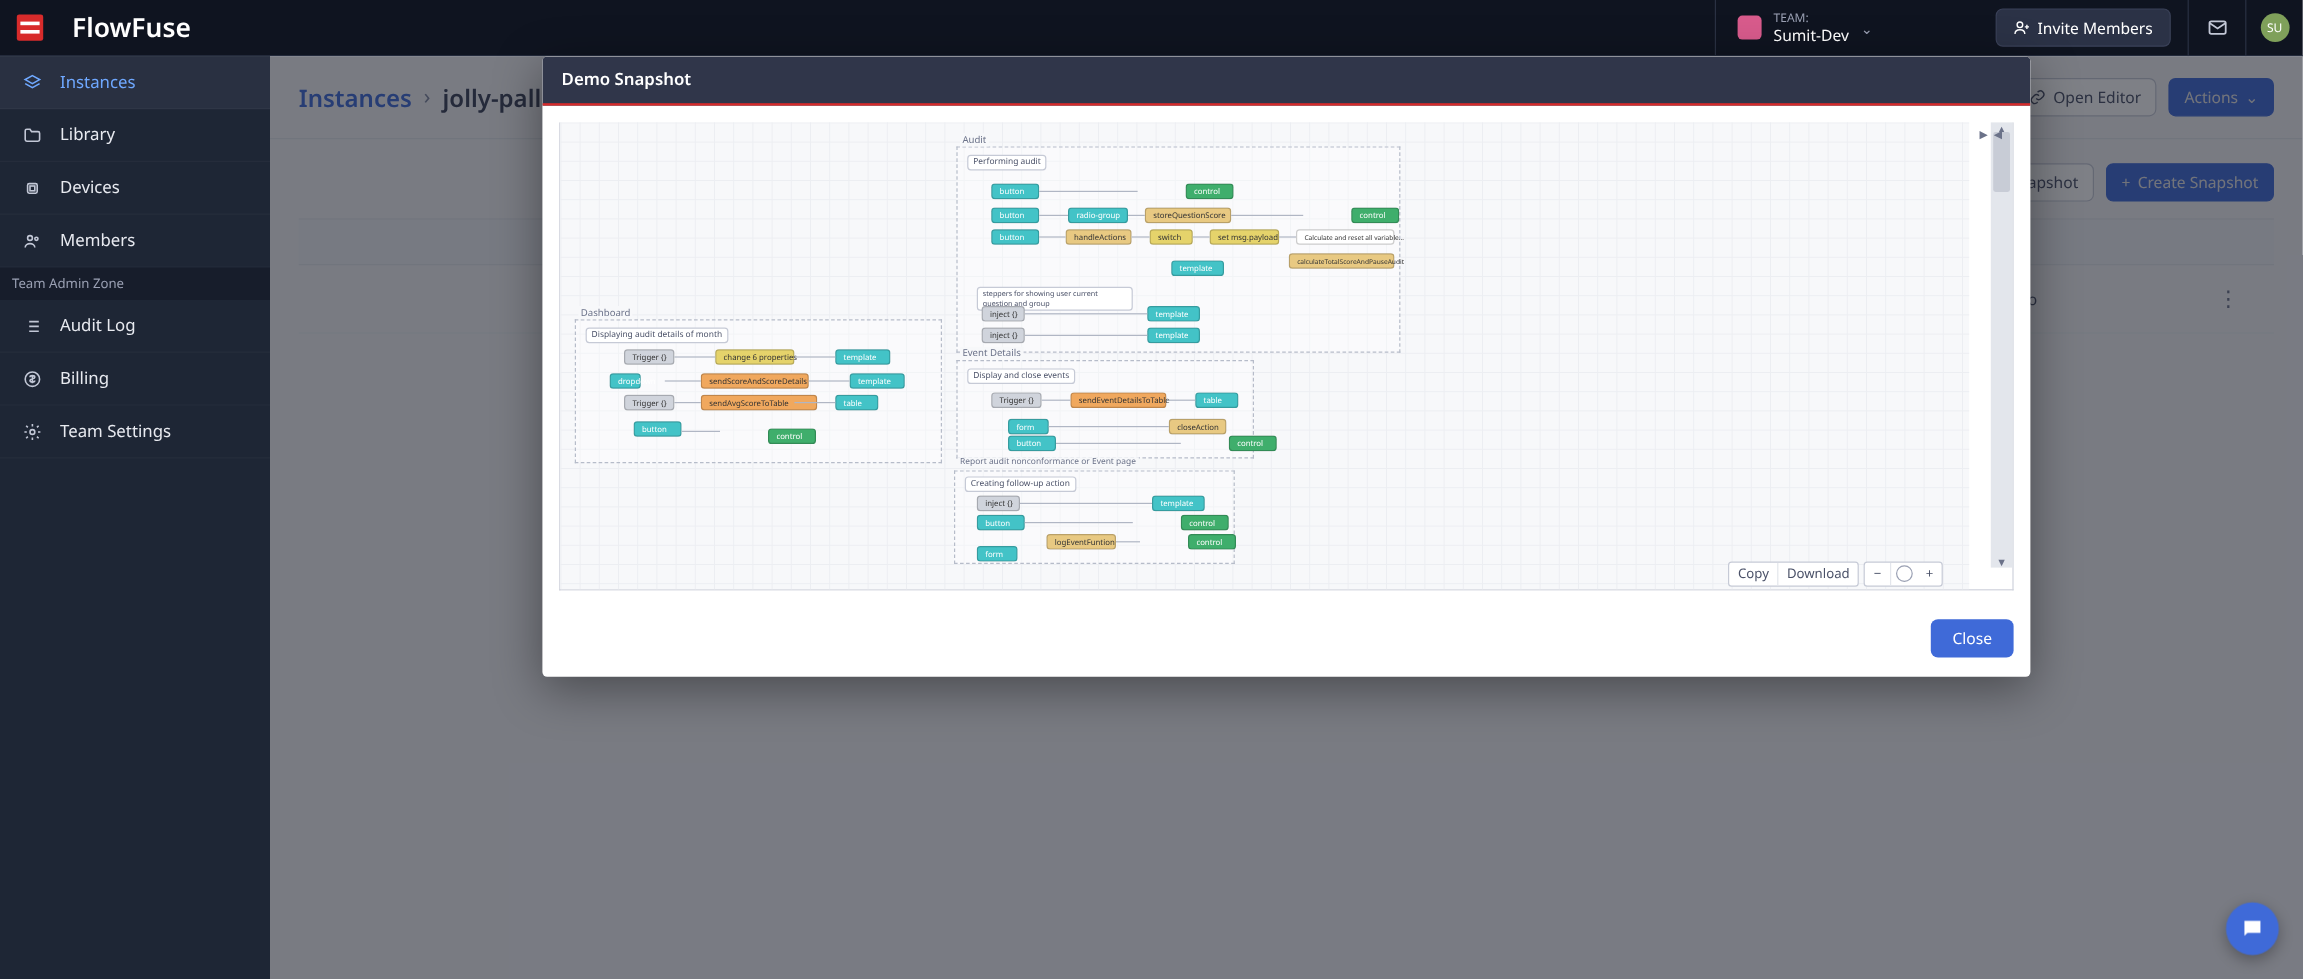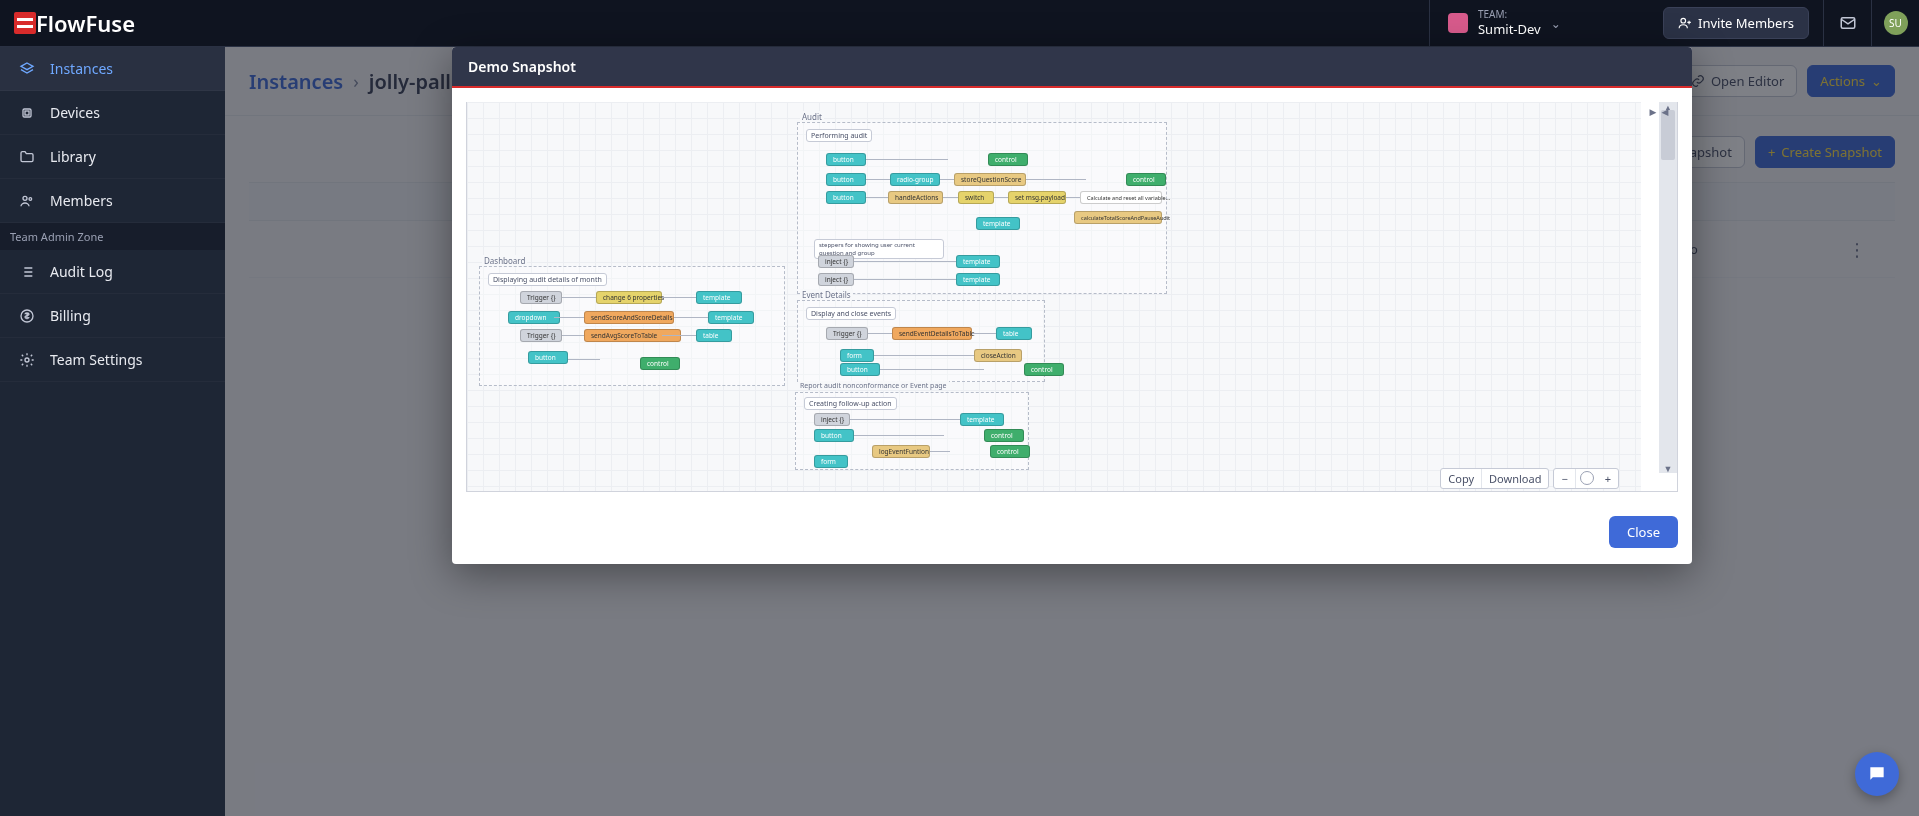--- a/index.html
+++ b/index.html
@@ -28,21 +28,21 @@
     --node-grey:#d0d4dc;
     --scroll-track:#e3e6ec;
     --scroll-thumb:#c8ccd6;
   }
   *{box-sizing:border-box;font-family:system-ui,-apple-system,'Segoe UI',Roboto,sans-serif;}
   html,body{margin:0;height:100%;}
   body{background:#f3f4f7;color:var(--text);overflow:hidden;}
 
   
   .topbar{height:47px;background:var(--bg-darker);display:flex;align-items:center;border-bottom:1px solid #2a3143;}
-  .brand{display:flex;align-items:center;gap:0;padding:0 14px;}
+  .brand{display:flex;align-items:center;gap:24px;padding:0 14px;}
   .brand-logo{width:22px;height:22px;background:var(--accent);position:relative;border-radius:2px;}
   .brand-logo::before,.brand-logo::after{content:"";position:absolute;background:#fff;height:3px;left:3px;right:3px;}
   .brand-logo::before{top:6px;}
   .brand-logo::after{bottom:6px;}
   .brand-text{font-size:22px;font-weight:600;color:#fff;}
   .top-spacer{flex:1;}
   .team-sel{display:flex;align-items:center;gap:10px;padding:0 18px;height:100%;border-left:1px solid #2a3143;min-width:220px;cursor:pointer;}
   .team-ava{width:20px;height:20px;background:#d85b8c;border-radius:4px;}
   .team-labels{font-size:10px;color:var(--text-dim);line-height:1.2;}
   .team-name{font-size:13px;color:#fff;}
@@ -63,21 +63,21 @@
   
   .main{flex:1;background:#f3f4f7;display:flex;flex-direction:column;position:relative;}
   .page-head{padding:18px 24px;border-bottom:1px solid #e3e6ec;display:flex;align-items:center;gap:10px;}
   .crumb-link{color:var(--blue);font-size:20px;font-weight:600;cursor:pointer;}
   .crumb-sep{color:#8088a0;font-size:18px;}
   .crumb-name{color:#3a4158;font-size:20px;font-weight:600;}
   .status-pill{background:var(--running-bg);color:var(--running-text);font-size:11px;padding:3px 10px;border-radius:12px;display:flex;align-items:center;gap:5px;}
   .status-pill::before{content:"";width:8px;height:8px;border-radius:50%;background:var(--running-text);box-shadow:0 0 0 2px rgba(43,122,75,0.2);}
   .head-spacer{flex:1;}
   .outline-btn{display:flex;align-items:center;gap:6px;border:1px solid #c6cad6;background:#fff;color:#4a5168;padding:6px 12px;border-radius:6px;font-size:13px;cursor:pointer;}
-  .primary-btn{display:flex;align-items:center;gap:6px;background:var(--blue);color:#fde047;border:1px solid var(--blue);padding:6px 12px;border-radius:6px;font-size:13px;cursor:pointer;}
+  .primary-btn{display:flex;align-items:center;gap:6px;background:var(--blue);color:#e5e5e5;border:1px solid var(--blue);padding:6px 12px;border-radius:6px;font-size:13px;cursor:pointer;}
 
   .content{flex:1;padding:20px 24px;color:#3a4158;}
   .content-topbar{display:flex;justify-content:flex-end;gap:10px;margin-bottom:14px;}
   .table-head{display:flex;background:#f0f1f5;border-top:1px solid #e3e6ec;border-bottom:1px solid #e3e6ec;padding:10px 18px;font-size:12px;color:#6b7289;}
   .th-col{flex:1;}
   .th-created{width:180px;}
   .th-menu{width:40px;}
   .table-row{display:flex;padding:16px 18px;border-bottom:1px solid #eceef2;font-size:13px;color:#4a5168;align-items:center;}
   .row-menu{width:40px;text-align:center;font-size:18px;color:#6b7289;cursor:pointer;}
 
@@ -177,33 +177,33 @@
           <svg width="16" height="16" viewBox="0 0 24 24" fill="none" stroke="currentColor" stroke-width="2">
             <path d="M12 3l9 5-9 5-9-5 9-5z"></path>
             <path d="M3 13l9 5 9-5"></path>
           </svg>
         </span>
       <span>Instances</span>
     </div>
     <div class="side-item">
       <span class="sicon">
           <svg width="16" height="16" viewBox="0 0 24 24" fill="none" stroke="currentColor" stroke-width="2">
+            <path d="M3 6a2 2 0 012-2h4l2 3h8a2 2 0 012 2v8a2 2 0 01-2 2H5a2 2 0 01-2-2V6z"></path>
+          </svg>
+        </span>
+      <span>Library</span>
+    </div>
+    <div class="side-item">
+      <span class="sicon">
+          <svg width="16" height="16" viewBox="0 0 24 24" fill="none" stroke="currentColor" stroke-width="2">
             <rect x="6" y="6" width="12" height="12" rx="2"></rect>
             <rect x="9" y="9" width="6" height="6"></rect>
           </svg>
         </span>
       <span>Devices</span>
-    </div>
-    <div class="side-item">
-      <span class="sicon">
-          <svg width="16" height="16" viewBox="0 0 24 24" fill="none" stroke="currentColor" stroke-width="2">
-            <path d="M3 6a2 2 0 012-2h4l2 3h8a2 2 0 012 2v8a2 2 0 01-2 2H5a2 2 0 01-2-2V6z"></path>
-          </svg>
-        </span>
-      <span>Library</span>
     </div>
     <div class="side-item">
       <span class="sicon">
           <svg width="16" height="16" viewBox="0 0 24 24" fill="none" stroke="currentColor" stroke-width="2">
             <circle cx="9" cy="8" r="3"></circle>
             <circle cx="17" cy="9" r="2"></circle>
             <path d="M3 20c0-3 3-5 6-5s6 2 6 5"></path>
           </svg>
         </span>
       <span>Members</span>
@@ -332,21 +332,21 @@
 
               <div class="group" style="left:12px;top:164px;width:306px;height:120px;">
                 <div class="group-title">Dashboard</div>
                 <div class="comment" style="left:8px;top:6px;">Displaying audit details of month</div>
                 <div class="node n-grey" style="left:40px;top:24px;width:42px;">Trigger {}</div>
                 <div class="node n-yellow" style="left:116px;top:24px;width:66px;">change 6 properties</div>
                 <div class="node n-cyan" style="left:216px;top:24px;width:46px;">template</div>
                 <div class="wire" style="left:82px;top:30px;width:34px;"></div>
                 <div class="wire" style="left:182px;top:30px;width:34px;"></div>
 
-                <div class="node n-cyan" style="left:28px;top:44px;width:52px;">dropdown</div>
+                <div class="node n-cyan" style="left:28px;top:44px;width:26px;">dropdown</div>
                 <div class="node n-orange" style="left:104px;top:44px;width:90px;">sendScoreAndScoreDetails</div>
                 <div class="node n-cyan" style="left:228px;top:44px;width:46px;">template</div>
                 <div class="wire" style="left:74px;top:50px;width:30px;"></div>
                 <div class="wire" style="left:194px;top:50px;width:34px;"></div>
 
                 <div class="node n-grey" style="left:40px;top:62px;width:42px;">Trigger {}</div>
                 <div class="node n-orange" style="left:104px;top:62px;width:97px;">sendAvgScoreToTable</div>
                 <div class="node n-cyan" style="left:216px;top:62px;width:36px;">table</div>
                 <div class="wire" style="left:82px;top:68px;width:22px;"></div>
                 <div class="wire" style="left:182px;top:68px;width:34px;"></div>

